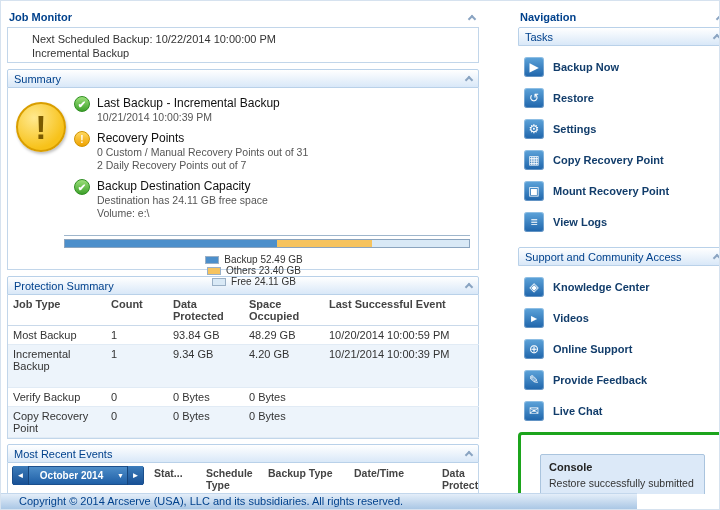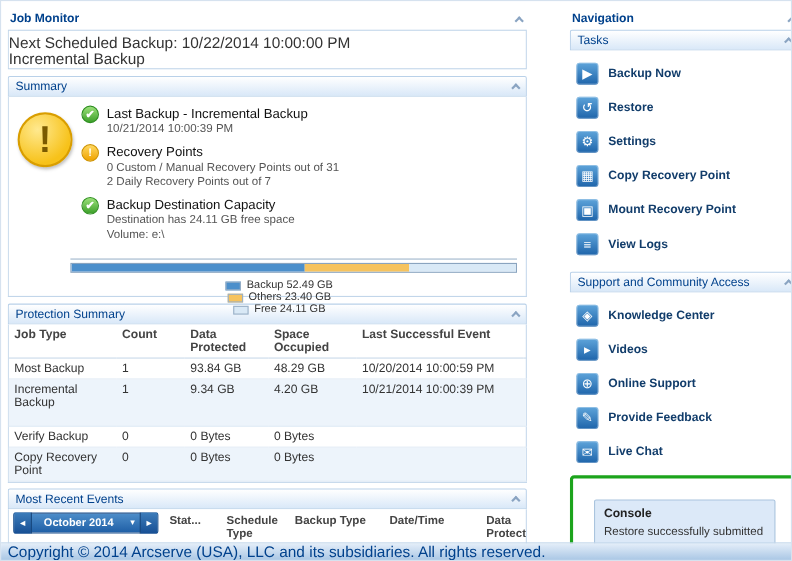--- a/index.html
+++ b/index.html
@@ -8,21 +8,21 @@
   
   .left-col{position:absolute;left:6px;top:6px;width:472px;height:487px;overflow:hidden;}
   .right-col{position:absolute;left:517px;top:6px;width:209px;height:487px;overflow:hidden;}
   
   .top-hdr{display:flex;align-items:center;height:20px;color:#00418c;font-size:11px;font-weight:bold;padding:0 4px 0 2px;}
   .caret{width:6px;height:6px;border-left:2px solid #8aa4c2;border-top:2px solid #8aa4c2;transform:rotate(45deg);display:inline-block;margin-left:auto;margin-top:3px;cursor:pointer;}
   
   .bar{display:flex;align-items:center;height:19px;background:linear-gradient(#ffffff,#d9e8f8);border:1px solid #b9d1e9;border-radius:2px 2px 0 0;color:#00418c;font-size:11px;font-weight:normal;padding:0 6px;}
   .box{border:1px solid #c2d6ea;border-top:none;background:#fff;}
   
-  .jm-box{height:36px;padding:4px 0;font-size:14px;color:#333;line-height:14px;}
+  .jm-box{height:36px;padding:4px 24px;font-size:11px;color:#333;line-height:14px;}
   
   .sum-box{height:182px;padding:8px 6px 4px 8px;}
   .sum-flex{display:flex;}
   .big-warn{width:50px;height:50px;border-radius:50%;background:radial-gradient(circle at 35% 30%,#ffe98f,#f7c21a 70%);border:2px solid #d99e00;color:#7a5a00;font-size:34px;font-weight:bold;text-align:center;line-height:46px;margin:6px 4px 0 0;flex:0 0 auto;box-shadow:1px 2px 3px rgba(0,0,0,.25);}
   .sum-items{flex:1;padding-left:4px;}
   .s-item{display:flex;margin-bottom:7px;}
   .st-ic{width:16px;height:16px;border-radius:50%;color:#fff;font-size:10px;font-weight:bold;text-align:center;line-height:16px;margin:0 7px 0 0;flex:0 0 auto;}
   .st-ic.ok{background:linear-gradient(#9be07a,#3da02a);border:1px solid #2f8f22;}
   .st-ic.warn{background:linear-gradient(#ffd961,#efa200);border:1px solid #cf9300;}
   .s-title{font-size:12px;font-weight:normal;color:#111;line-height:15px;}
@@ -54,21 +54,21 @@
   .nav-list{padding:5px 2px 0 2px;background:#fff;}
   .nav-item{display:flex;align-items:center;height:31px;padding:0 4px;cursor:pointer;}
   .nav-ic{width:20px;height:20px;border-radius:3px;background:linear-gradient(#5ea4da,#1e64aa);box-shadow:inset 0 0 0 1px rgba(255,255,255,.3);color:#fff;font-size:12px;line-height:20px;text-align:center;margin-right:9px;flex:0 0 auto;}
   .nav-lbl{font-size:11px;font-weight:bold;color:#123d6b;}
   .support-bar{margin-top:10px;}
   .console-hl{margin-top:6px;border:3px solid #1ca41c;border-radius:4px;padding:19px;}
   .console{background:#dce9f8;border:1px solid #aac4de;border-radius:2px;height:50px;padding:6px 8px;}
   .console-title{font-size:11px;font-weight:bold;color:#222;margin-bottom:4px;}
   .console-msg{font-size:10.5px;color:#333;}
   
-  .footer{position:absolute;left:0;bottom:0;width:720px;height:16px;background:linear-gradient(#e4eef9,#aac7e5);border-top:1px solid #c3d7ec;font-size:14px;color:#00418c;line-height:15px;padding-left:6px;}
+  .footer{position:absolute;left:0;bottom:0;width:636px;height:16px;background:linear-gradient(#e4eef9,#aac7e5);border-top:1px solid #c3d7ec;font-size:11px;color:#00418c;line-height:15px;padding-left:18px;}
 </style>
 </head>
 <body>
 
 <div class="app">
 
   <div class="left-col">
 
     <div class="top-hdr">
       <span>Job Monitor</span>

